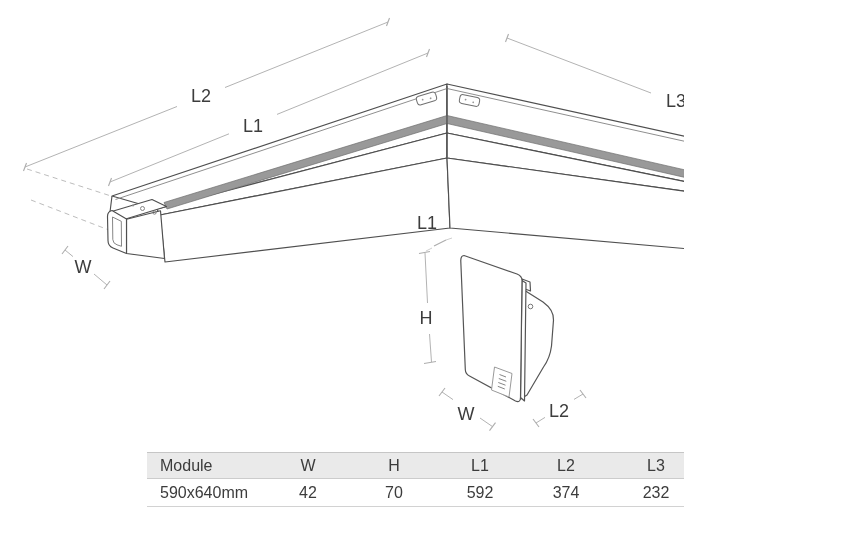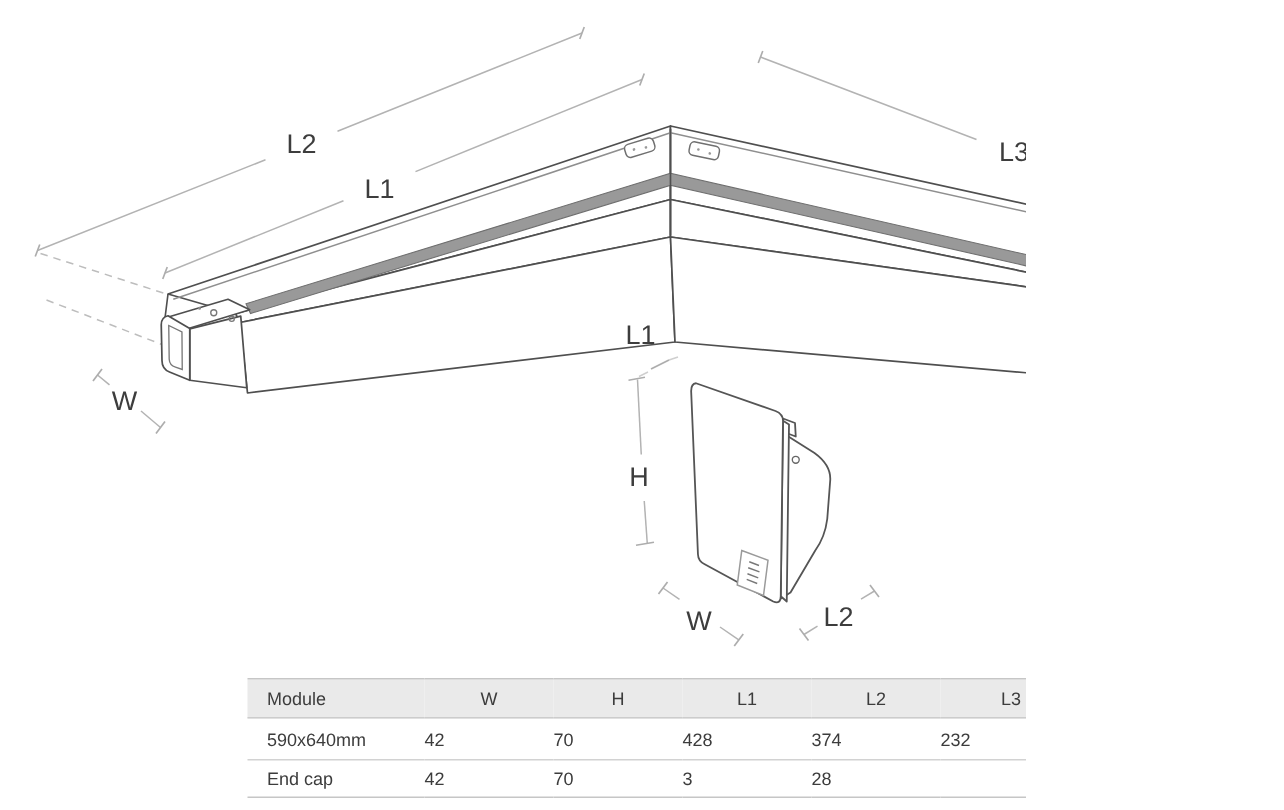--- a/index.html
+++ b/index.html
@@ -16,30 +16,30 @@
   .face{fill:#ffffff;stroke:#4f4f4f;stroke-width:1.15;stroke-linejoin:round;}
   .endface{fill:#f2f2f2;stroke:#4f4f4f;stroke-width:1.05;stroke-linejoin:round;}
   .strip{fill:#999999;stroke:#6e6e6e;stroke-width:0.7;}
   .ridge{stroke:#8f8f8f;stroke-width:1;fill:none;}
   .detail{stroke:#787878;stroke-width:0.9;fill:none;}
   .clip{fill:#ffffff;stroke:#707070;stroke-width:1;}
   .capline{stroke:#555555;stroke-width:1.2;fill:#ffffff;stroke-linejoin:round;}
   .badge{fill:#ffffff;stroke:#9a9a9a;stroke-width:1;}
 
   .spec-table{
-    position:absolute;left:165px;top:452px;width:556px;
+    position:absolute;left:147px;top:452px;width:556px;
     border-collapse:collapse;table-layout:fixed;
-    font-size:12px;color:#3c3c3c;
+    font-size:16px;color:#3c3c3c;
     border-top:1px solid #c6c6c6;
   }
   .spec-table th{
     background:#eaeaea;font-weight:400;height:25px;
     border-bottom:1px solid #cccccc;text-align:center;padding:0;
   }
-  .spec-table td{height:27px;text-align:left;padding:0;border-bottom:1px solid #d2d2d2;}
+  .spec-table td{height:27px;text-align:center;padding:0;border-bottom:1px solid #d2d2d2;}
   .spec-table tr.r2 td{height:24px;border-bottom:1px solid #c6c6c6;}
   .spec-table .left{text-align:left;padding-left:13px;}
   .c0{width:118px;}.c1{width:86px;}.c2{width:86px;}.c3{width:86px;}.c4{width:86px;}.c5{width:94px;}
 </style>
 </head>
 <body>
 
 <div class="stage">
 
 <svg width="856" height="448" viewBox="0 0 856 448">
@@ -187,28 +187,20 @@
       <th>L1</th>
       <th>L2</th>
       <th>L3</th>
     </tr>
   </thead>
   <tbody>
     <tr class="r1">
       <td class="left">590x640mm</td>
       <td>42</td>
       <td>70</td>
-      <td>428</td>
+      <td>592</td>
       <td>374</td>
       <td>232</td>
     </tr>
-    <tr class="r2">
-      <td class="left">End cap</td>
-      <td>42</td>
-      <td>70</td>
-      <td>3</td>
-      <td>28</td>
-      <td></td>
-    </tr>
   </tbody>
 </table>
 
 </div>
 
 </body></html>

